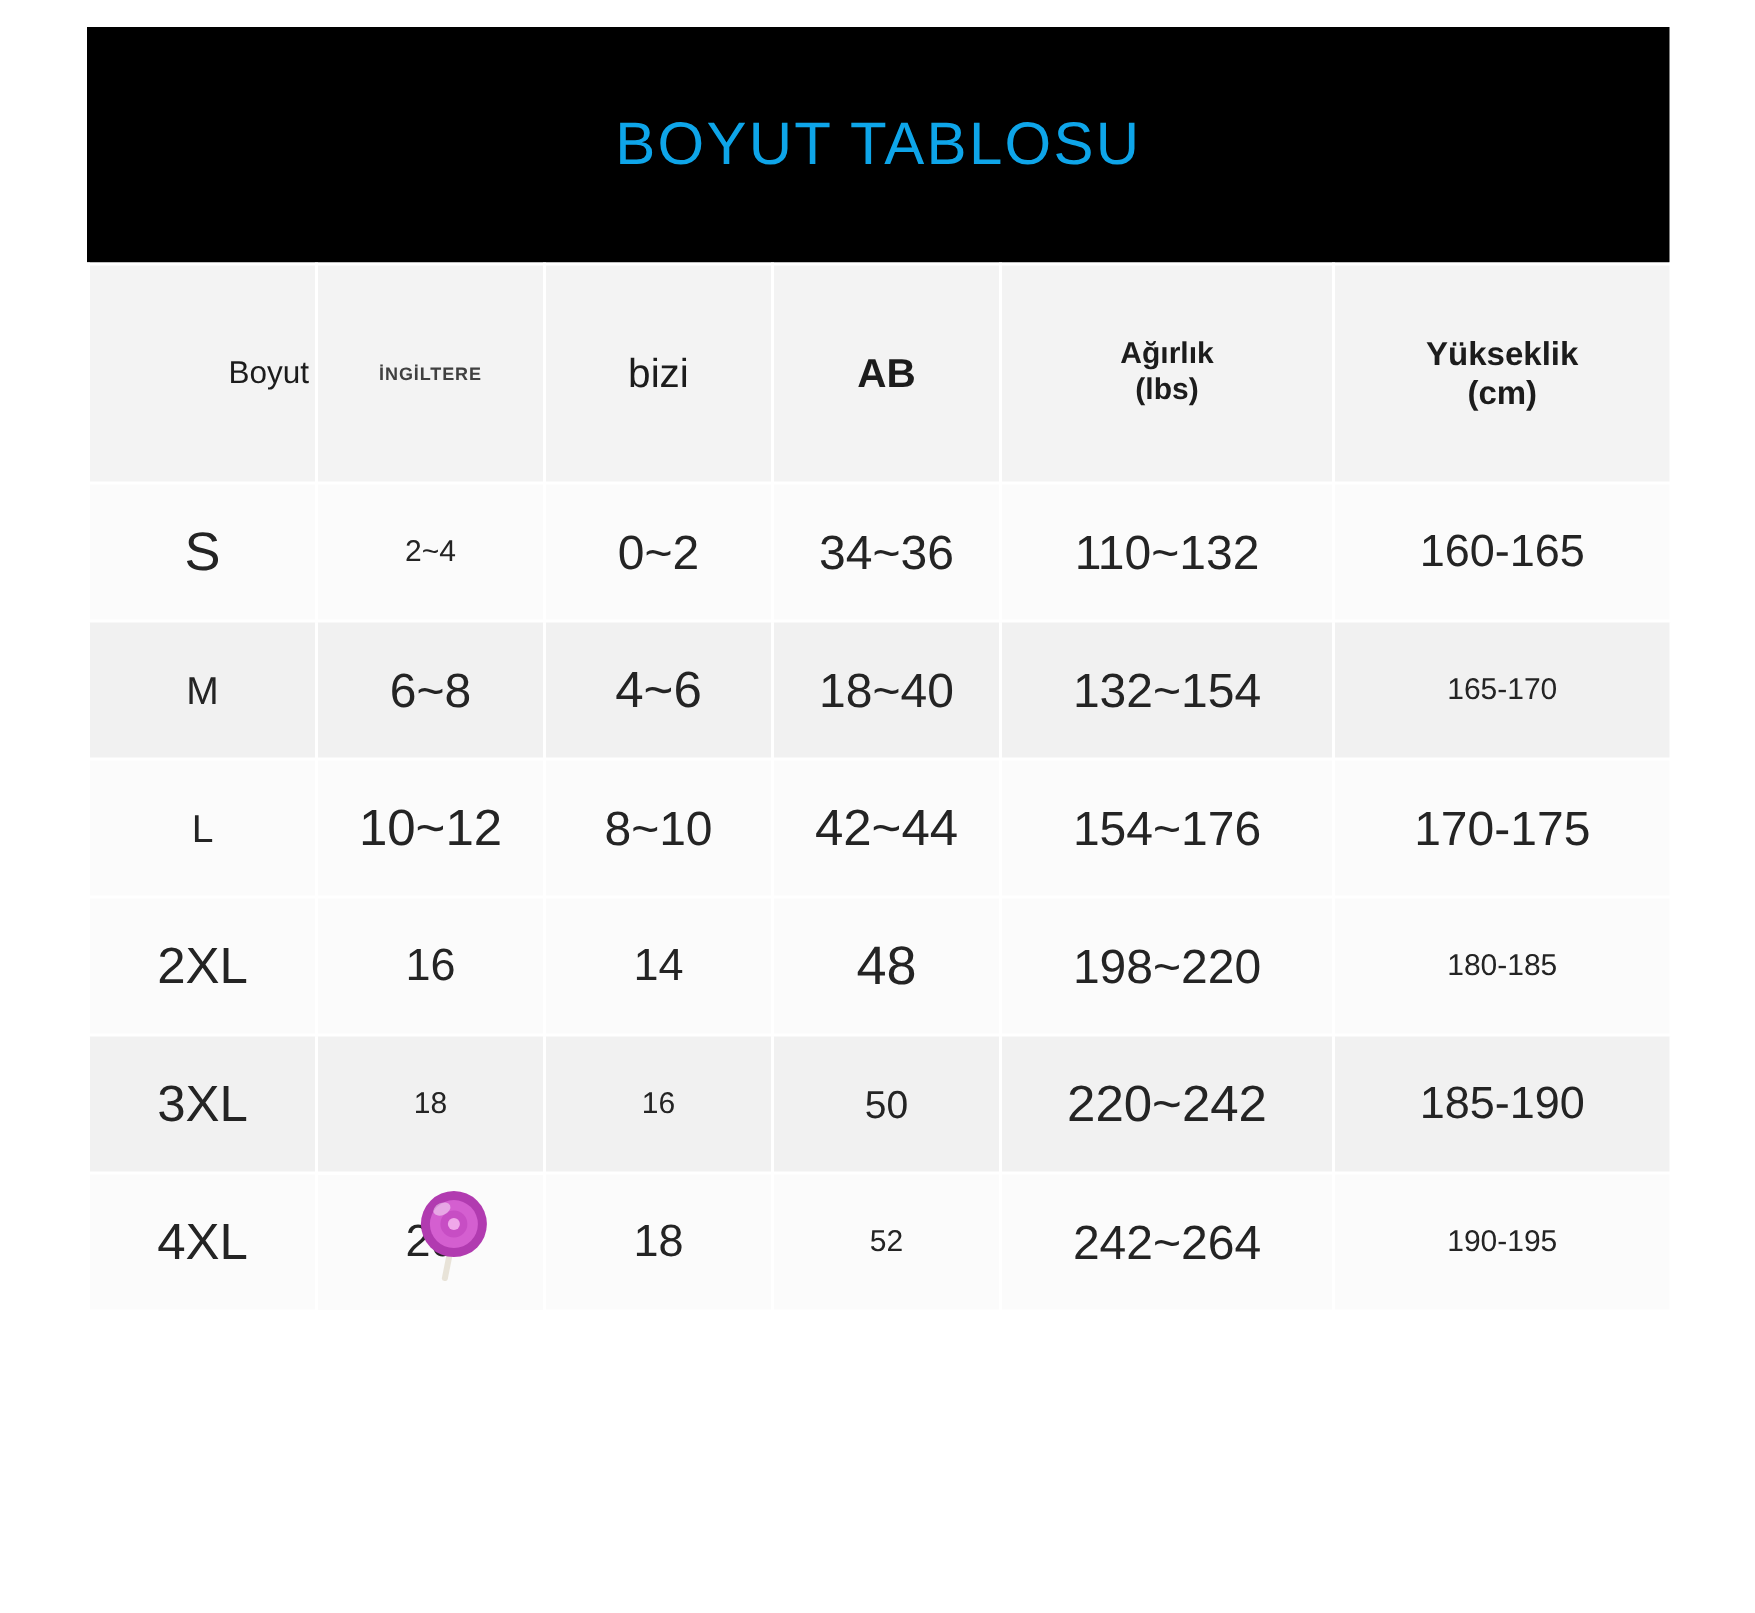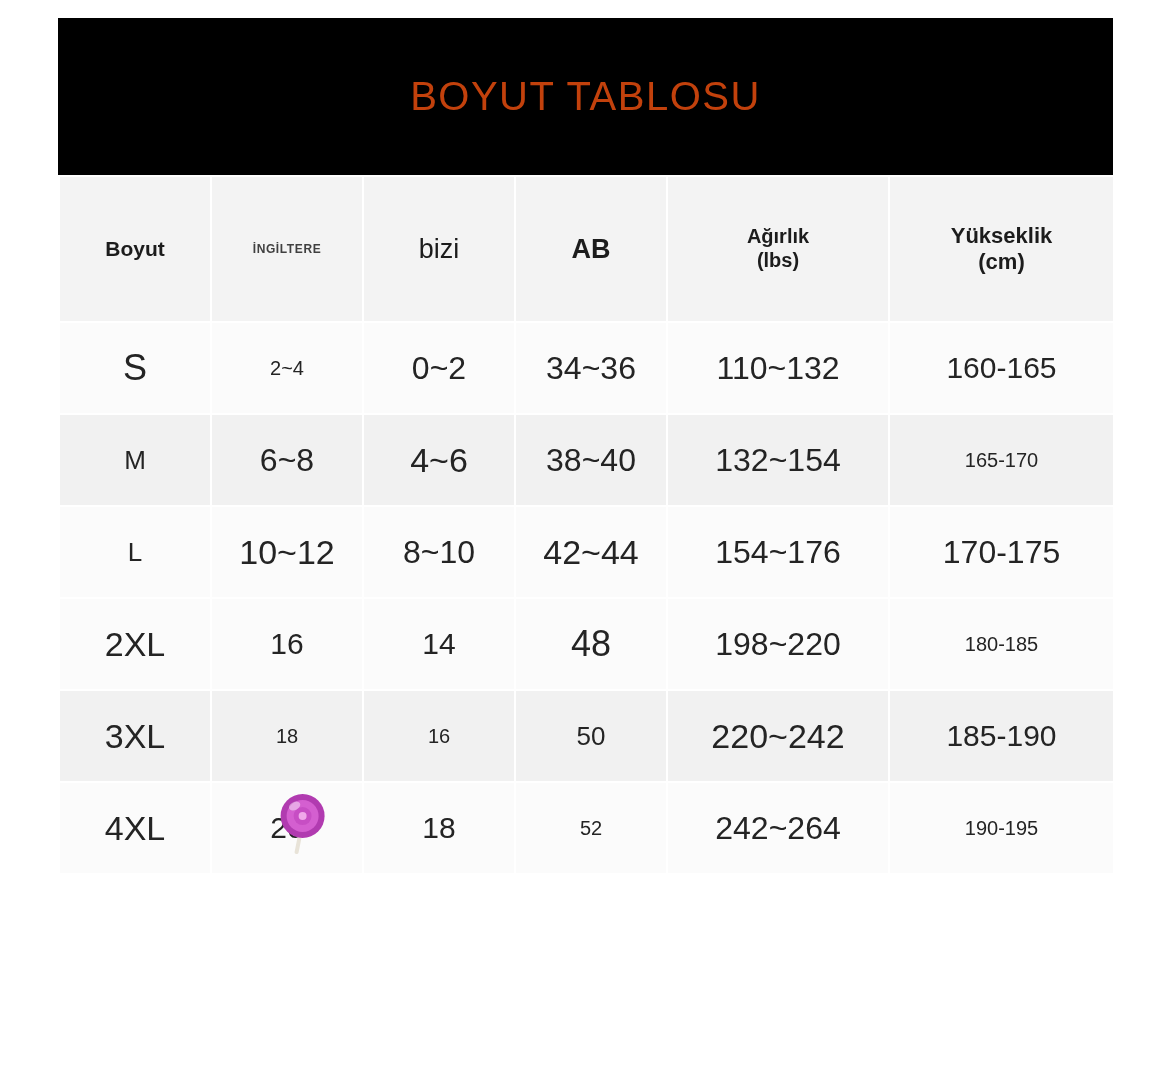--- a/index.html
+++ b/index.html
@@ -25,21 +25,21 @@
   .title-bar {
     width: 100%;
     height: 157px;
     background: #000000;
     display: flex;
     align-items: center;
     justify-content: center;
     box-sizing: border-box;
   }
   .title-bar .title-text {
-    color: #c2410c;
+    color: #0ea5e9;
     font-size: 40px;
     letter-spacing: 1.5px;
     font-weight: 500;
     font-family: "Liberation Sans", sans-serif;
   }
   table.size-table {
     width: 100%;
     border-collapse: collapse;
     table-layout: fixed;
   }
@@ -54,21 +54,21 @@
     height: 146px;
     background: #f3f3f3;
     border: 2px solid #ffffff;
     color: #1c1c1c;
     font-weight: 600;
     vertical-align: middle;
     text-align: center;
     padding: 0 4px;
     box-sizing: border-box;
   }
-  thead th.h-boyut { font-size: 21px; font-weight: 700; }
+  thead th.h-boyut { font-size: 21px; font-weight: 400; text-align: right; }
   thead th.h-uk { font-size: 12px; font-weight: 600; letter-spacing: 0.6px; color: #404040; }
   thead th.h-bizi { font-size: 27px; font-weight: 500; }
   thead th.h-ab { font-size: 27px; font-weight: 700; }
   thead th.h-weight { font-size: 20px; font-weight: 600; line-height: 1.18; }
   thead th.h-height { font-size: 22px; font-weight: 700; line-height: 1.2; }
   thead th .sub { display: block; }
 
   tbody td {
     border: 2px solid #ffffff;
     text-align: center;
@@ -143,21 +143,21 @@
           <td class="s-32">0~2</td>
           <td class="s-32">34~36</td>
           <td class="s-32">110~132</td>
           <td class="s-30">160-165</td>
         </tr>
 
         <tr class="alt">
           <td class="s-26">M</td>
           <td class="s-32">6~8</td>
           <td class="s-34">4~6</td>
-          <td class="s-32">38~40</td>
+          <td class="s-32">18~40</td>
           <td class="s-32">132~154</td>
           <td class="s-28">165-170</td>
         </tr>
 
         <tr class="plain">
           <td class="s-26">L</td>
           <td class="s-34">10~12</td>
           <td class="s-32">8~10</td>
           <td class="s-34">42~44</td>
           <td class="s-32">154~176</td>

